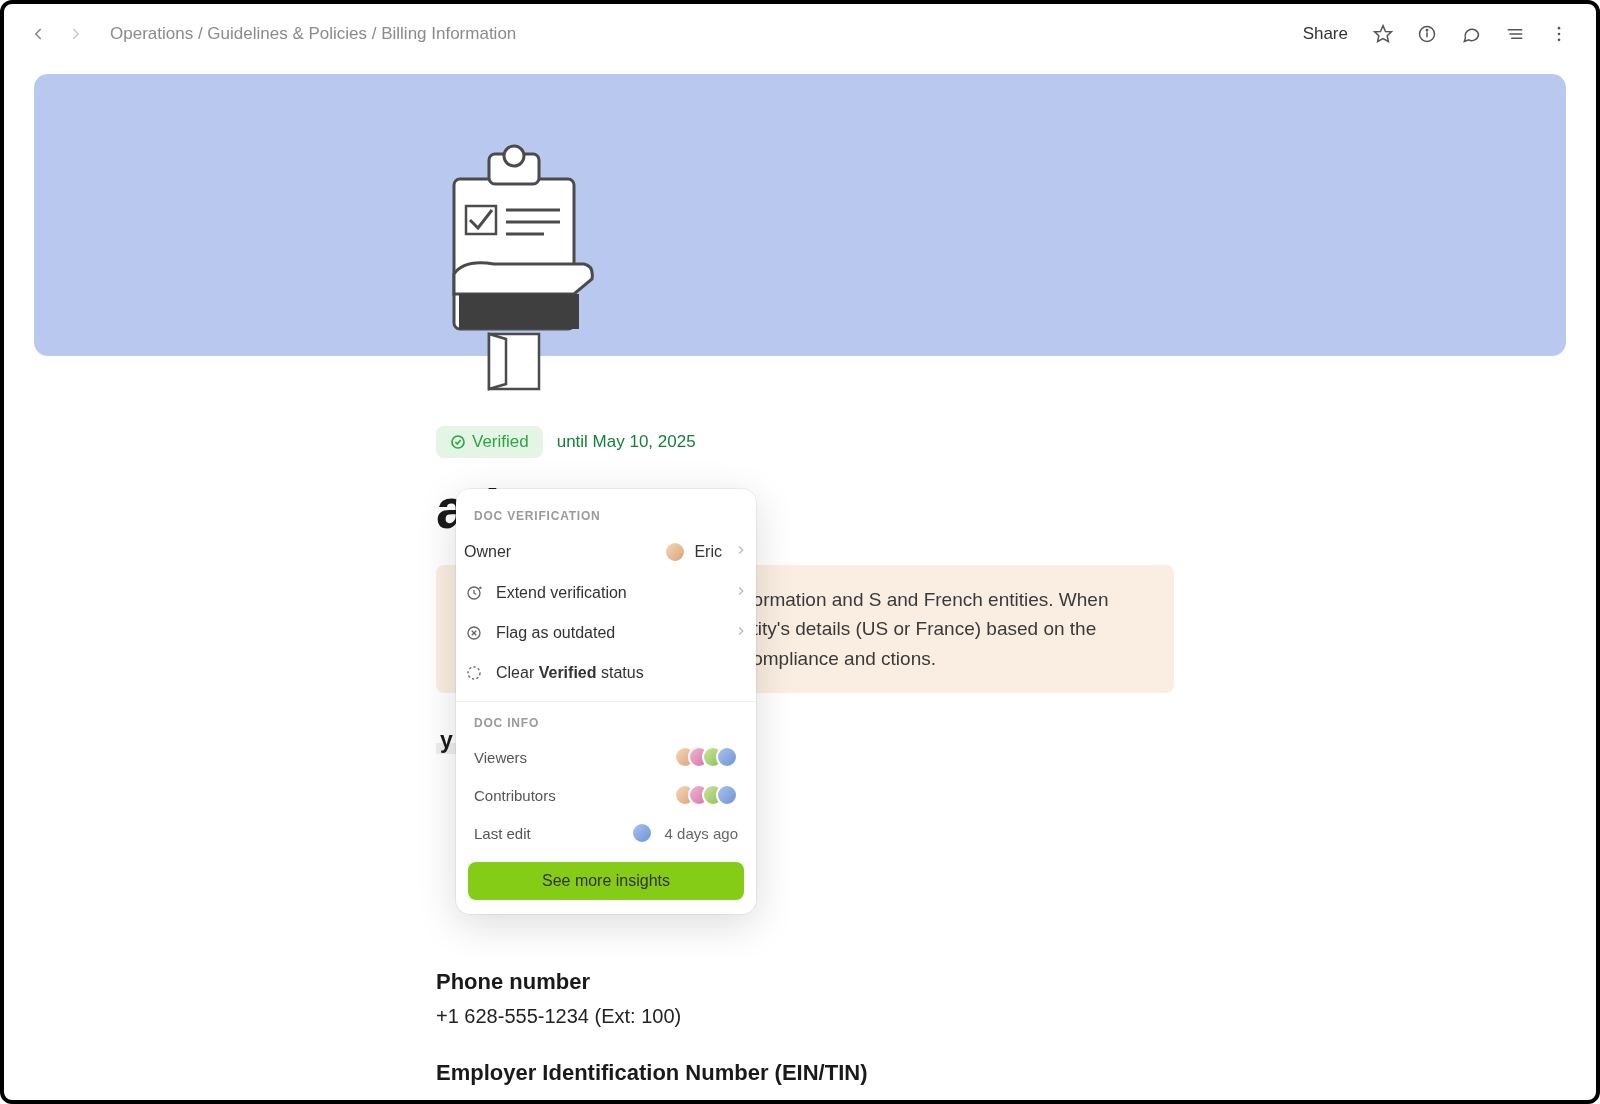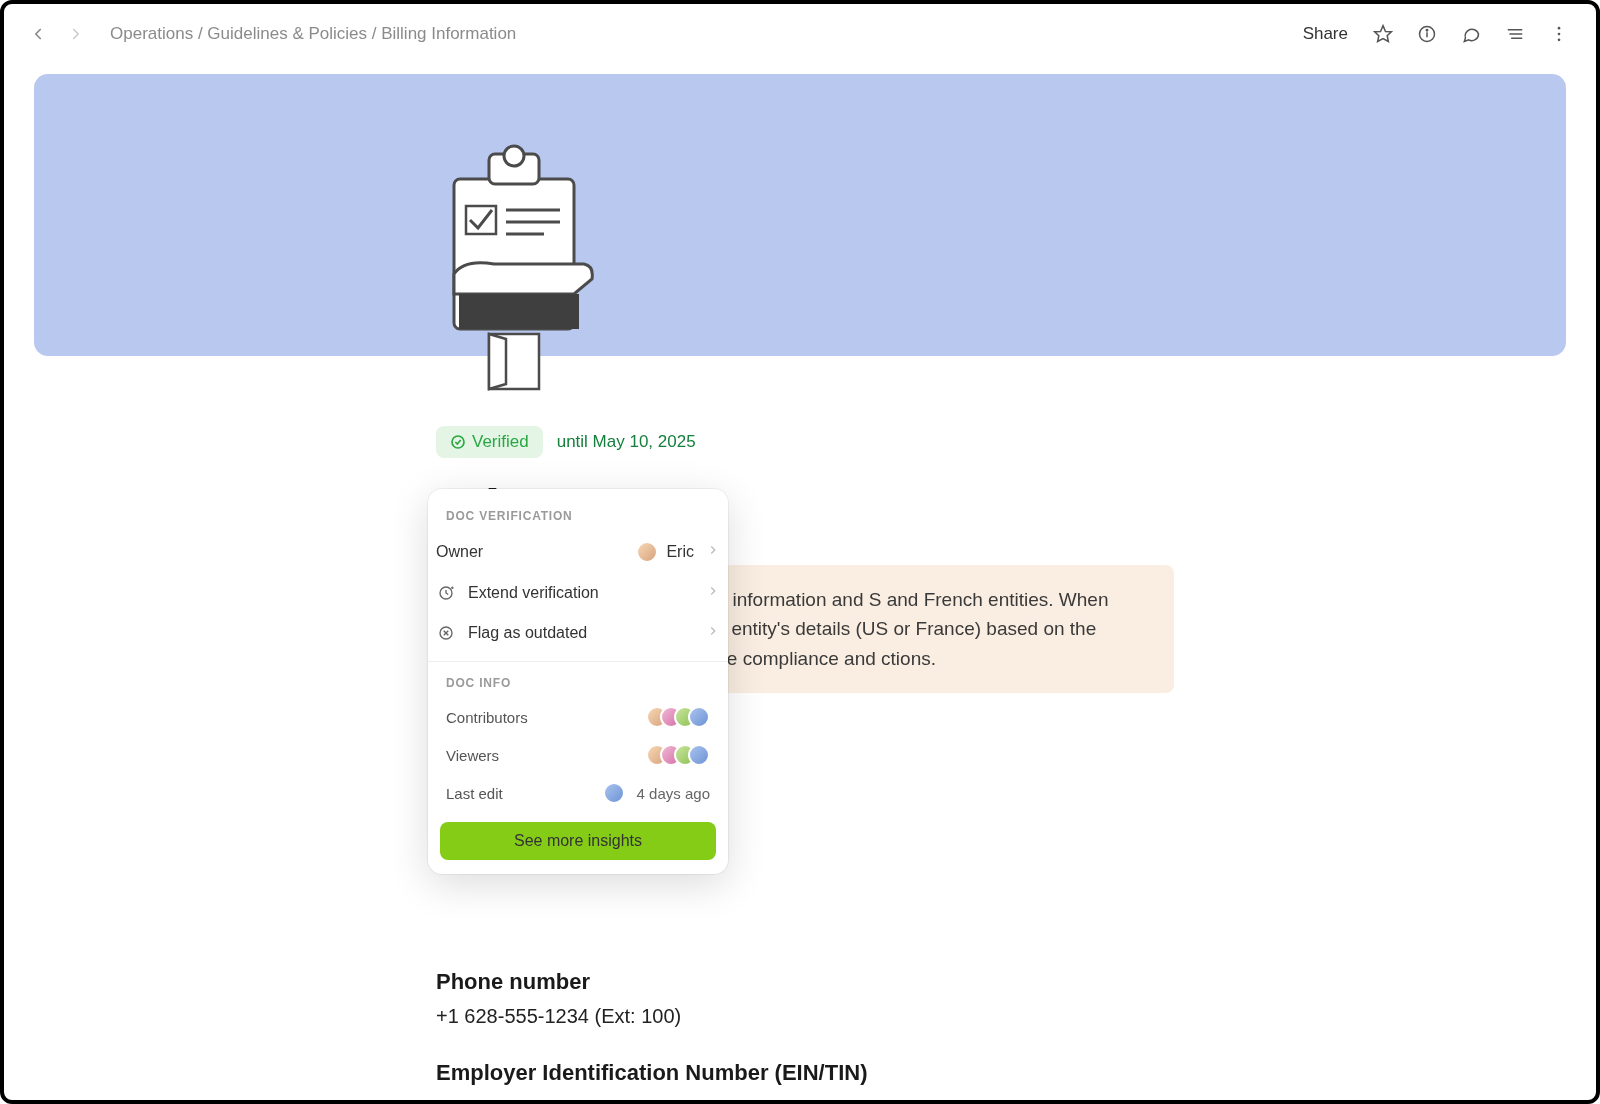--- a/index.html
+++ b/index.html
@@ -125,21 +125,21 @@
   }
   .section-sub2 {
     font-size: 22px;
     font-weight: 700;
     margin-top: 32px;
   }
 
   
   .popover {
     position: absolute;
-    left: 424px;
+    left: 452px;
     top: 485px;
     width: 300px;
     background: #fff;
     border-radius: 14px;
     box-shadow: 0 10px 40px rgba(0,0,0,0.14), 0 0 0 1px rgba(0,0,0,0.05);
     padding-top: 14px;
     font-size: 16px;
   }
   .pop-section-title {
     font-size: 12px;
@@ -340,46 +340,56 @@
       </span>
       <span class="row-label">Flag as outdated</span>
       <span class="chev">
         <svg width="14" height="14" viewBox="0 0 24 24" fill="none" stroke="currentColor" stroke-width="2.2">
             <polyline points="9 18 15 12 9 6"></polyline>
           </svg>
       </span>
     </div>
 
 
+    <div class="pop-row">
+      <span class="row-icon">
+        <svg width="18" height="18" viewBox="0 0 24 24" fill="none" stroke="currentColor" stroke-width="1.8" stroke-dasharray="3 3">
+            <circle cx="12" cy="12" r="8"></circle>
+          </svg>
+      </span>
+      <span class="row-label">
+        <span>Clear </span><span class="bold">Verified</span><span> status</span>
+      </span>
+    </div>
 
     <div class="pop-divider"></div>
 
     <div class="pop-section-title">DOC INFO</div>
+
+    <div class="pop-info-row">
+      <span class="info-label">Viewers</span>
+      <span class="avatar-stack">
+        <span class="avatar av1"></span>
+        <span class="avatar av2"></span>
+        <span class="avatar av3"></span>
+        <span class="avatar av4"></span>
+      </span>
+    </div>
 
     <div class="pop-info-row">
       <span class="info-label">Contributors</span>
       <span class="avatar-stack">
         <span class="avatar av1"></span>
         <span class="avatar av2"></span>
         <span class="avatar av3"></span>
         <span class="avatar av4"></span>
       </span>
     </div>
 
     <div class="pop-info-row">
-      <span class="info-label">Viewers</span>
-      <span class="avatar-stack">
-        <span class="avatar av1"></span>
-        <span class="avatar av2"></span>
-        <span class="avatar av3"></span>
-        <span class="avatar av4"></span>
-      </span>
-    </div>
-
-    <div class="pop-info-row">
       <span class="info-label">Last edit</span>
       <span class="avatar av4"></span>
       <span class="last-edit-val">4 days ago</span>
     </div>
 
     <div class="see-more">See more insights</div>
   </div>
 
 </div>
 

